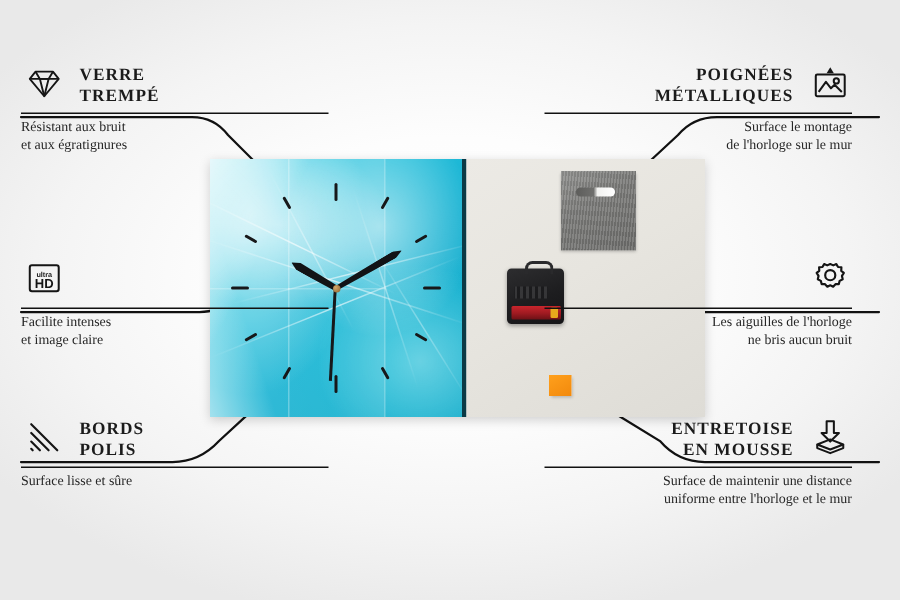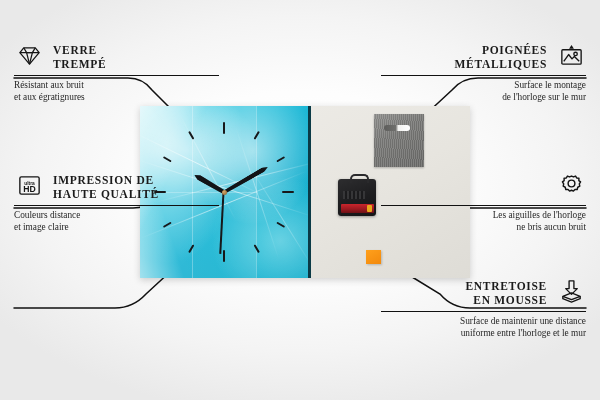--- a/index.html
+++ b/index.html
@@ -27,21 +27,21 @@
     width: 600px; height: 400px;
     pointer-events: none;
   }
 
   
   .feature {
     position: absolute;
     width: 205px;
   }
   .feature.left  { left: 14px;  text-align: left; }
-  .feature.right { left: 381px; text-align: right; font-family: Liberation Serif, serif; }
+  .feature.right { left: 363px; text-align: right; font-family: Liberation Serif, serif; }
 
   .feat-head {
     display: flex;
     align-items: center;
     gap: 9px;
     min-height: 30px;
   }
   .feature.right .feat-head { flex-direction: row-reverse; }
 
   .feat-icon {
@@ -373,28 +373,42 @@
 
   <div class="feature left" style="top:172px;">
     <div class="feat-head">
       <span class="feat-icon">
         <svg viewBox="0 0 28 28" width="27" height="27">
           <rect x="4" y="5" width="20" height="18" rx="1.5" fill="none" stroke="#151515" stroke-width="1.4"></rect>
           <text x="14" y="13" font-family="Liberation Sans, sans-serif" font-size="5" font-weight="bold" text-anchor="middle" fill="#151515">ultra</text>
           <text x="14" y="21" font-family="Liberation Sans, sans-serif" font-size="9" font-weight="bold" text-anchor="middle" fill="#151515">HD</text>
         </svg>
       </span>
-      <span class="feat-title">IMPRESSION DE
-HAUTE QUALITÉ</span>
-    </div>
-    <div class="feat-rule"></div>
-    <div class="feat-desc">Couleurs distance
+    </div>
+    <div class="feat-rule"></div>
+    <div class="feat-desc">Facilite intenses
 et image claire</div>
   </div>
 
+  <div class="feature left" style="top:278px;">
+    <div class="feat-head">
+      <span class="feat-icon">
+        <svg viewBox="0 0 28 28" width="27" height="27" stroke="#151515" stroke-width="1.5" stroke-linecap="round">
+          <path d="M5 5 L23 23"></path>
+            <path d="M5 11 L17 23"></path>
+            <path d="M5 17 L11 23"></path>
+            <path d="M5 22 L6 23"></path>
+        </svg>
+      </span>
+      <span class="feat-title">BORDS
+POLIS</span>
+    </div>
+    <div class="feat-rule"></div>
+    <div class="feat-desc">Surface lisse et sûre</div>
+  </div>
 
   <div class="feature right" style="top:42px;">
     <div class="feat-head">
       <span class="feat-icon">
         <svg viewBox="0 0 28 28" width="27" height="27" fill="none" stroke="#151515" stroke-width="1.4" stroke-linejoin="round">
           <path d="M14 3 L11.5 7 H16.5 Z" fill="#151515" stroke="none"></path>
           <rect x="4" y="8" width="20" height="15" rx="1"></rect>
           <path d="M6 20 L11 13 L14.5 17.5 L17 15 L22 20"></path>
           <circle cx="18.2" cy="12.4" r="1.8"></circle>
         </svg>

